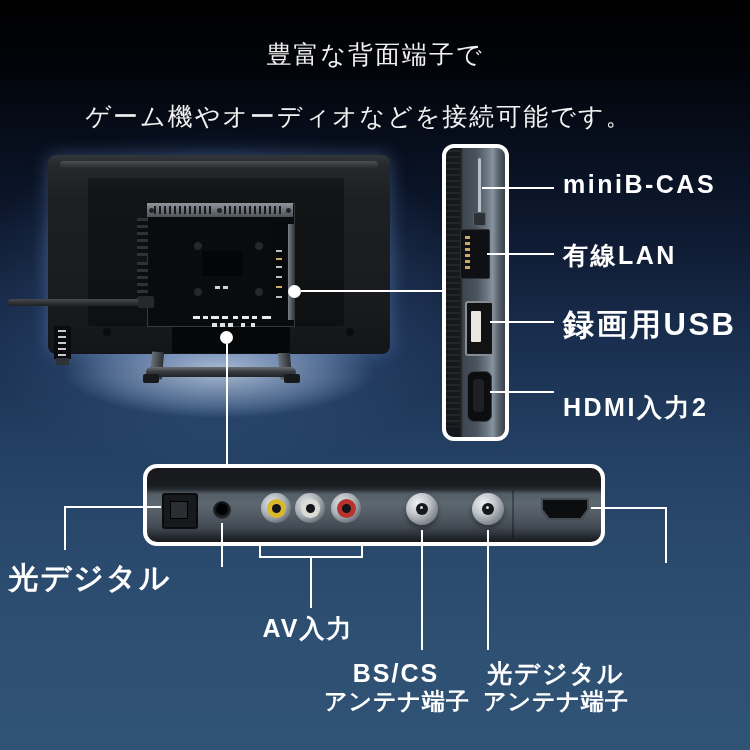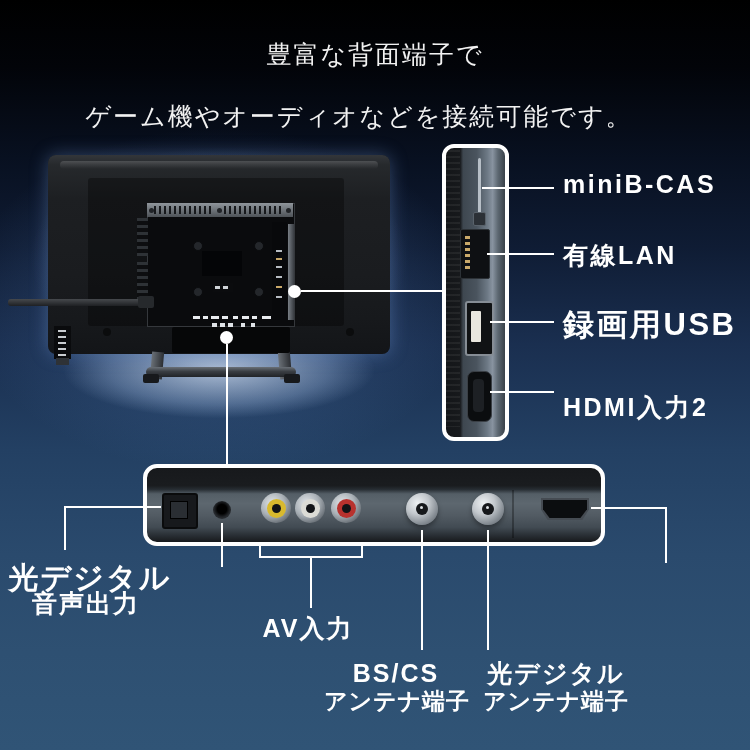--- a/index.html
+++ b/index.html
@@ -220,20 +220,19 @@
   <div class="abs cline" style="left:259px;top:546px;width:2px;height:12px;"></div>
   <div class="abs cline" style="left:361px;top:546px;width:2px;height:12px;"></div>
   <div class="abs cline" style="left:259px;top:556px;width:104px;height:2px;"></div>
   <div class="abs cline" style="left:310px;top:558px;width:2px;height:50px;"></div>
   <div class="abs cline" style="left:421px;top:530px;width:2px;height:120px;"></div>
   <div class="abs cline" style="left:487px;top:530px;width:2px;height:120px;"></div>
   <div class="abs cline" style="left:591px;top:507px;width:76px;height:2px;"></div>
   <div class="abs cline" style="left:665px;top:507px;width:2px;height:56px;"></div>
 
   <div class="abs txt" style="left:90px;top:563px;font-size:30px;letter-spacing:2px;transform:translateX(-50%);">光デジタル</div>
-  <div class="abs txt" style="left:86px;top:591px;font-size:25px;letter-spacing:2px;transform:translateX(-50%);">音声出力</div>
   <div class="abs txt" style="left:308px;top:616px;font-size:25px;letter-spacing:2px;transform:translateX(-50%);">AV入力</div>
   <div class="abs txt" style="left:396px;top:661px;font-size:25px;letter-spacing:2px;transform:translateX(-50%);">BS/CS</div>
   <div class="abs txt" style="left:397px;top:690px;font-size:23px;letter-spacing:1px;transform:translateX(-50%);">アンテナ端子</div>
   <div class="abs txt" style="left:556px;top:661px;font-size:25px;letter-spacing:2px;transform:translateX(-50%);">光デジタル</div>
   <div class="abs txt" style="left:556px;top:690px;font-size:23px;letter-spacing:1px;transform:translateX(-50%);">アンテナ端子</div>
 
 </div>
 
 </body></html>

